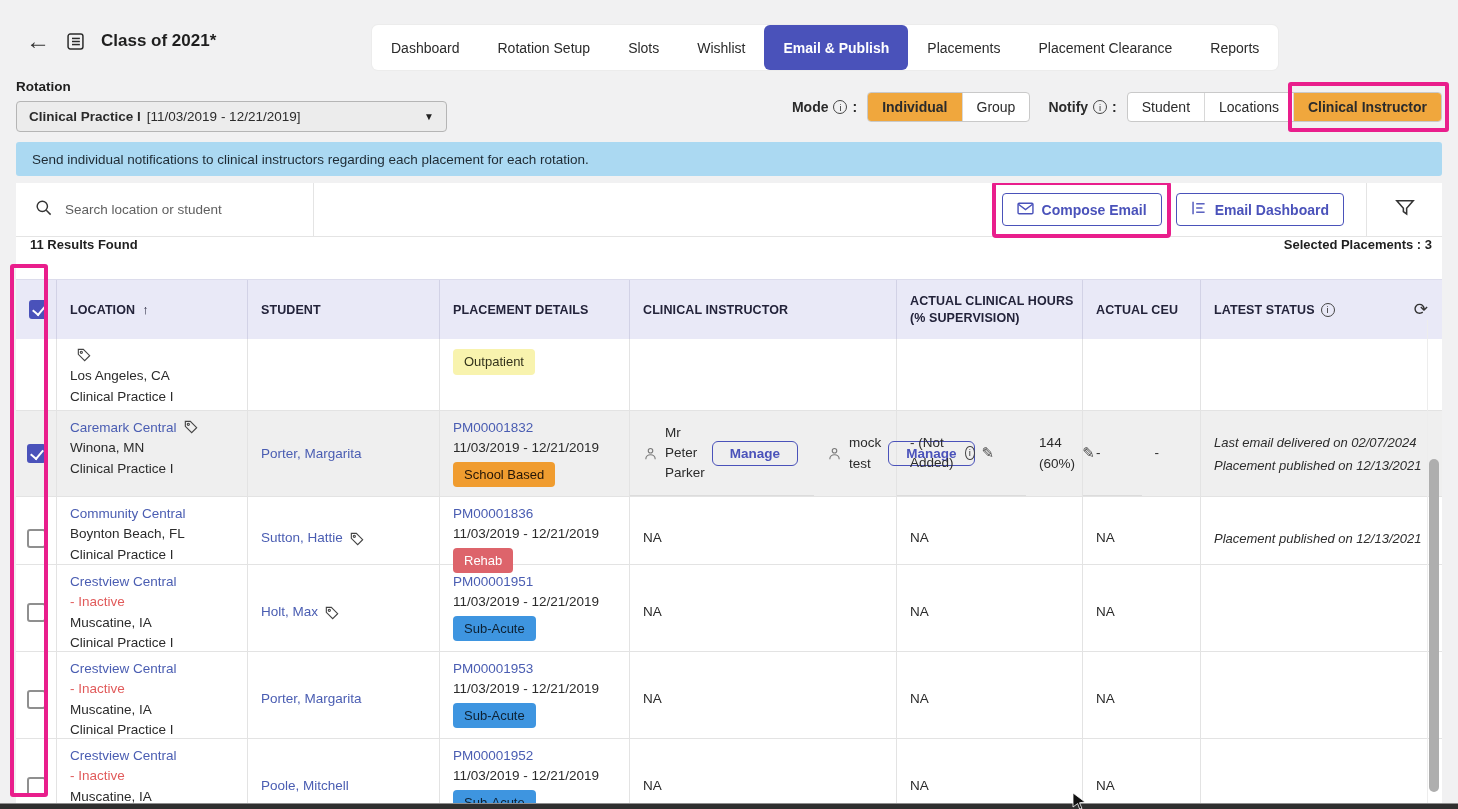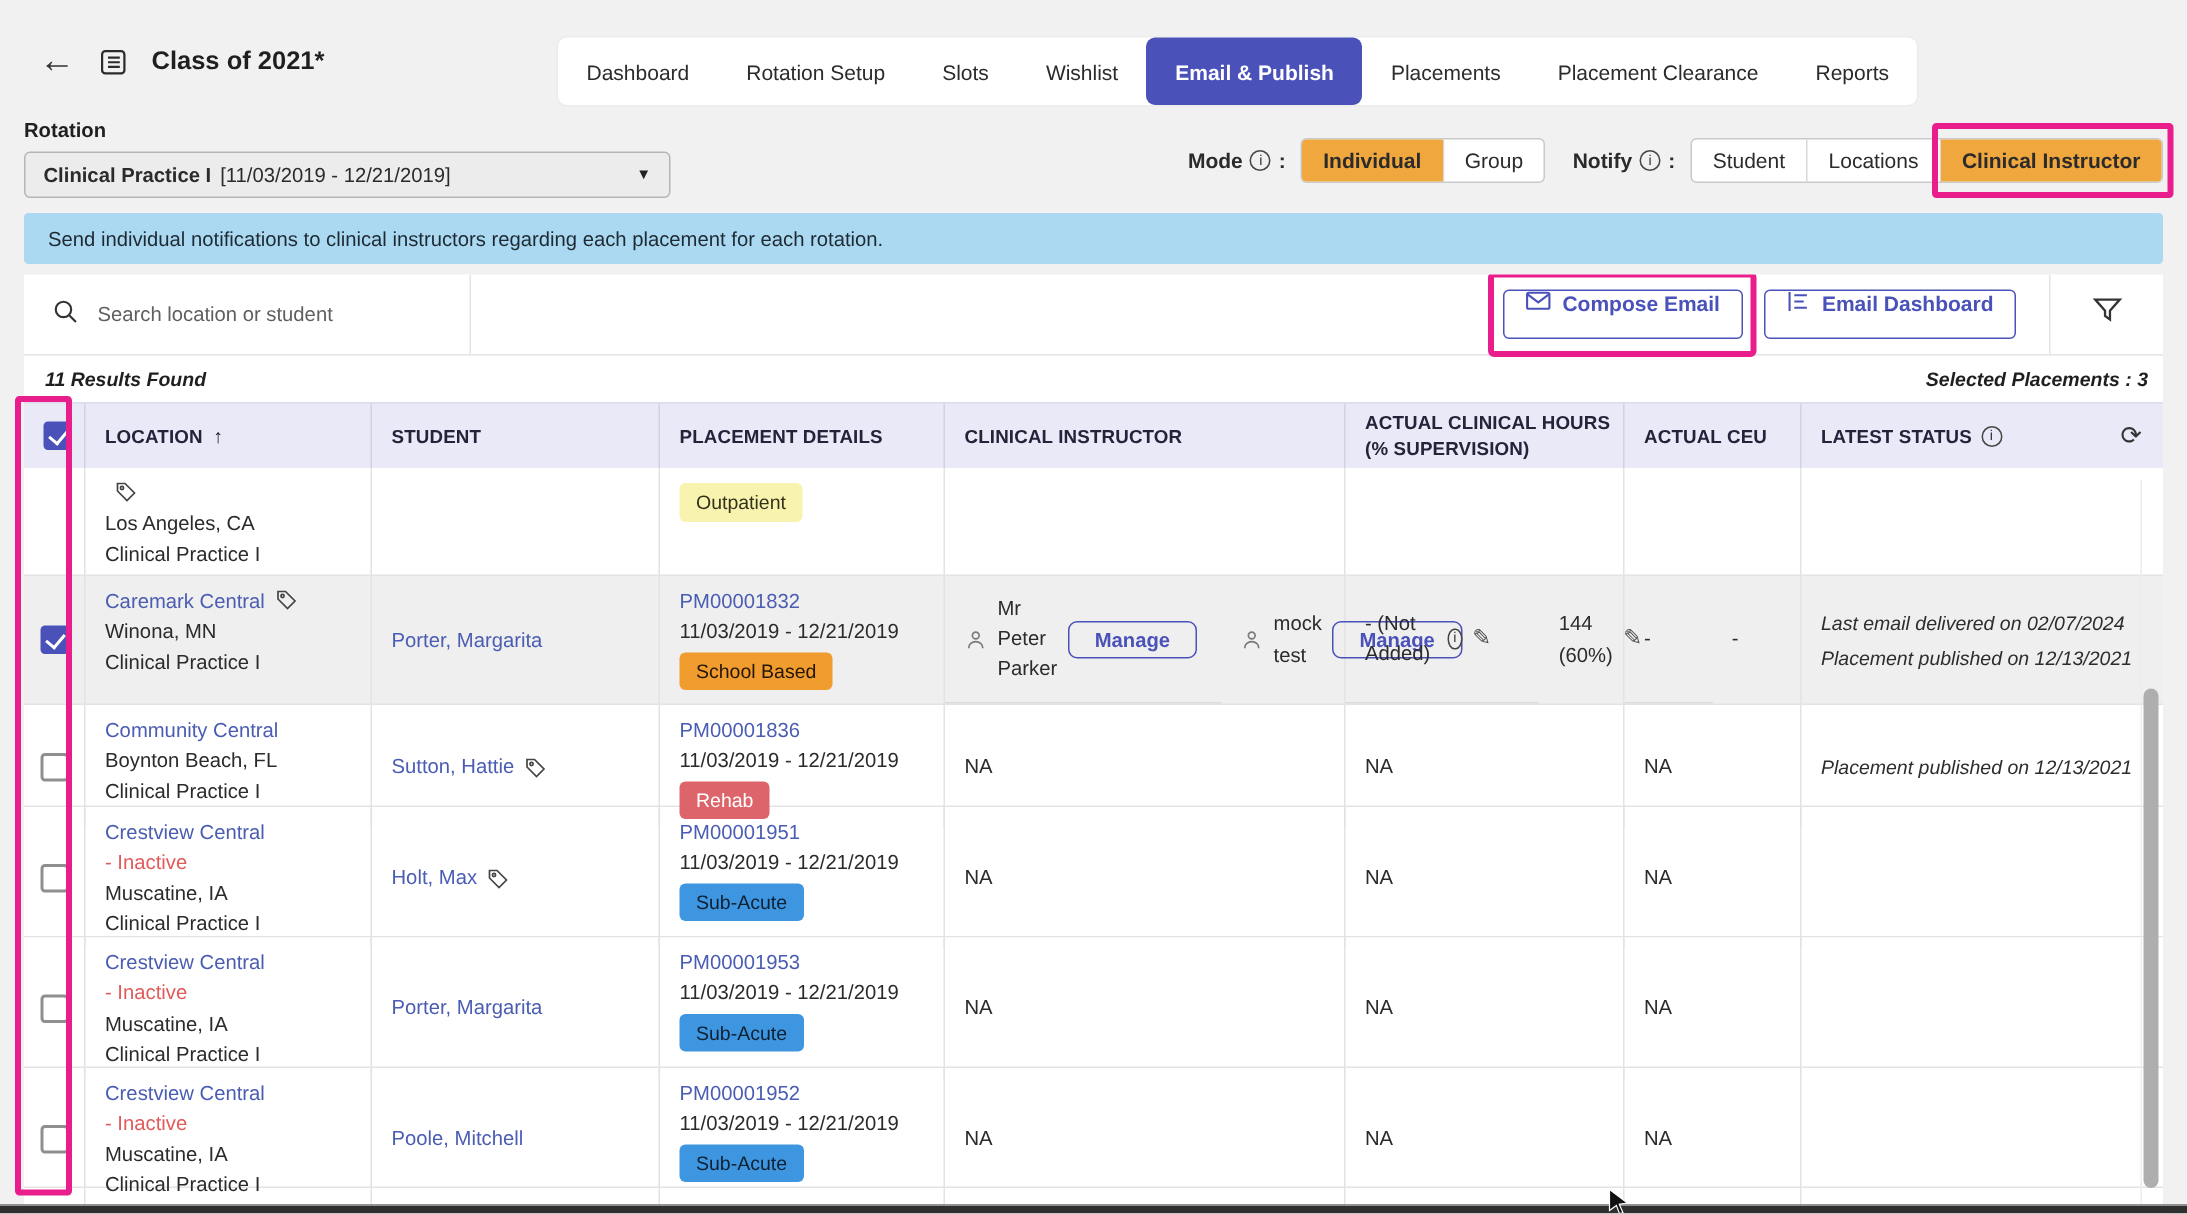--- a/index.html
+++ b/index.html
@@ -45,34 +45,34 @@
 
   
   .card { position:absolute; left:16px; top:183px; width:1426px; height:626px; background:#fff; overflow:hidden; }
 
   .toolbar { height:54px; border-bottom:1px solid #e4e4e4; display:flex; align-items:center; }
   .search-box { width:298px; height:100%; display:flex; align-items:center; gap:12px; padding-left:18px;
                 border-right:1px solid #e4e4e4; }
   .search-box input { border:none; outline:none; font-size:13.5px; width:210px; font-family:inherit; color:#333; background:transparent; }
   .search-box input::placeholder { color:#5f5f5f; }
   .toolbar .spacer { flex:1; }
-  .btn-outline { position:relative; height:33px; display:flex; gap:8px; padding:0 14px;
+  .btn-outline { position:relative; height:33px; display:flex; align-items:center; gap:8px; padding:0 14px;
                  border:1px solid #4a52ba; border-radius:4px; background:#fff; color:#4a52ba;
                  font-weight:700; font-size:14px; cursor:pointer; font-family:inherit; }
   .compose-wrap { position:relative; margin-right:14px; }
   .compose-wrap .ann-ring { left:-10px; right:-9px; top:-12px; bottom:-12px; border-radius:4px; }
   .dash-btn { margin-right:22px; }
   .filter-zone { width:76px; height:100%; border-left:1px solid #e4e4e4; display:flex; align-items:center; justify-content:center; cursor:pointer; }
 
-  .results-bar { height:31px; display:flex; align-items:center; justify-content:space-between;
-                 padding:0 10px 0 14px; font-size:13px; font-style:italic; font-weight:700; color:#1f1f1f; }
+  .results-bar { height:31px; display:flex; justify-content:space-between;
+                 padding:0 10px 0 14px; font-size:13px; font-weight:700; color:#1f1f1f; }
 
   
   .tgrid { display:grid; grid-template-columns:41px 191px 192px 190px 267px 186px 118px minmax(0,1fr); }
-  .thead { background:#e9e9f7; height:44px; border-top:1px solid #dcdcec; }
+  .thead { background:#e9e9f7; height:60px; border-top:1px solid #dcdcec;margin-top:11px; }
   .thead .hcell { display:flex; align-items:center; padding:0 8px 0 13px; font-size:12.5px; font-weight:700;
                   color:#23233a; border-right:1px solid #d2d2e6; letter-spacing:.1px; }
   .thead .hcell:last-child { border-right:none; }
   .hcell .sort { margin-left:7px; font-size:13px; font-weight:400; }
   .hcell.col2 { flex-direction:column; align-items:flex-start; justify-content:center; line-height:1.3; }
   .hcell.status-h { gap:6px; padding-right:14px; }
   .refresh-ic { margin-left:auto; font-size:17px; color:#333; cursor:pointer; font-weight:400; }
 
   .trow { border-bottom:1px solid #e3e3e3; background:#fff; }
   .trow.shaded { background:#efefef; }

